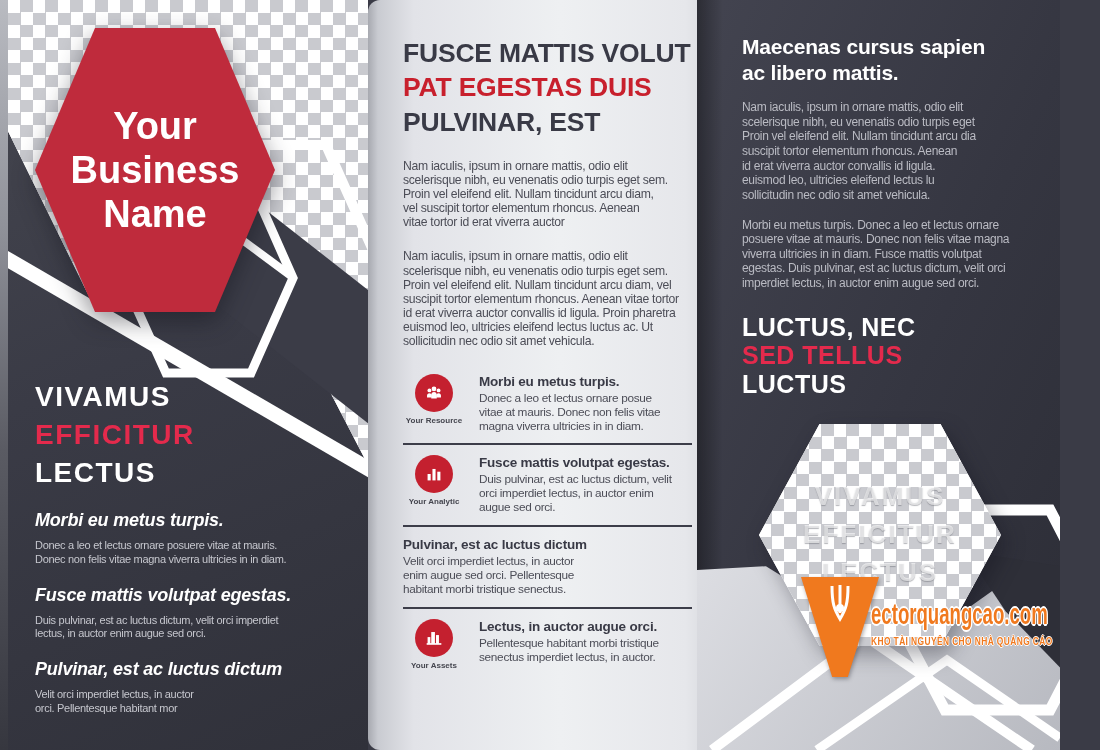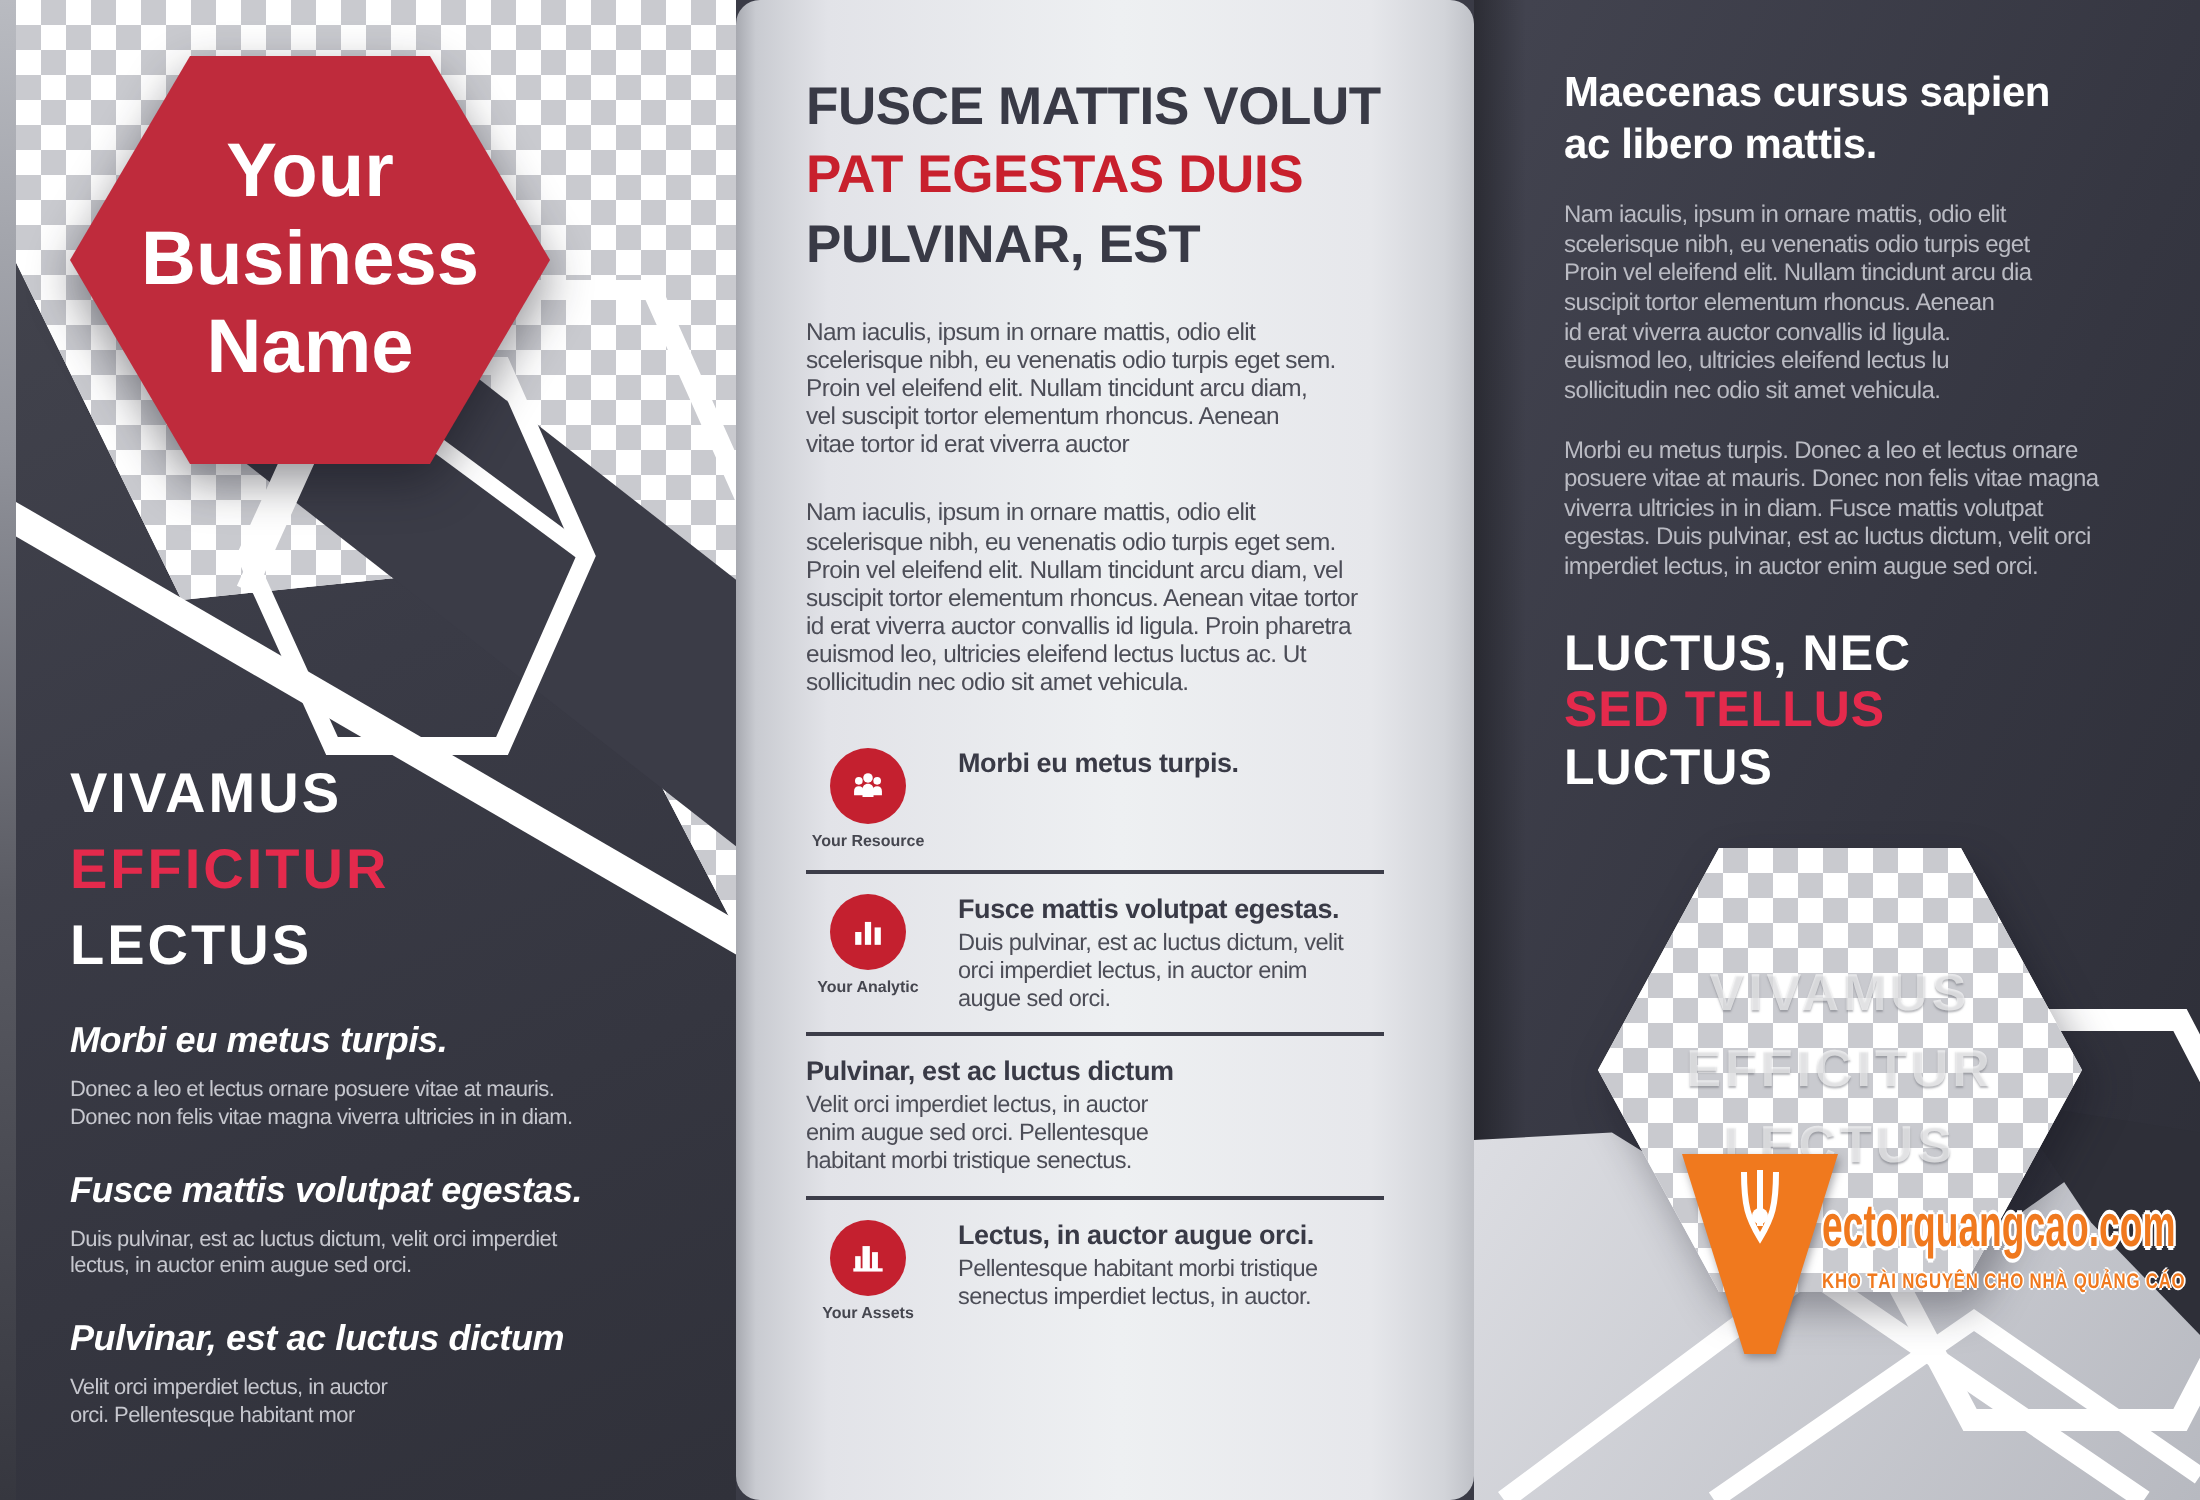--- a/index.html
+++ b/index.html
@@ -7,35 +7,35 @@
   .page { position:relative; width:1100px; height:750px; overflow:hidden; background:#3a3b46; }
 
   
   .spine { position:absolute; left:0; top:0; width:8px; height:100%; z-index:6;
            background:linear-gradient(180deg,#b9bbc1 0%,#90929a 30%,#5a5b63 60%,#36373f 100%); }
 
   .panel { position:absolute; top:0; height:750px; overflow:hidden; }
   .panel.left   { left:8px;   width:360px; background:linear-gradient(155deg,#45464f 0%,#3a3b46 45%,#30313a 100%); }
   .panel.middle { left:368px; width:369px;
                   background:linear-gradient(90deg,#a7a9b0 0px,#c9cbd1 10px,#e2e3e8 46px,#eef0f2 52%,#e6e7eb 86%,#d2d4d9 96%,#bfc1c7 100%);border-radius:12px; }
-  .panel.right  { left:737px; width:363px; background:linear-gradient(115deg,#434450 0%,#353641 55%,#2c2d36 100%); }
+  .panel.right  { left:697px; width:363px; background:linear-gradient(115deg,#434450 0%,#353641 55%,#2c2d36 100%); }
   .panel.right::before { content:""; position:absolute; inset:0; z-index:1;
                   background:linear-gradient(90deg,rgba(0,0,0,.35),rgba(0,0,0,0) 26px); }
 
   .checker { background-color:#fff;
              background-image:repeating-conic-gradient(var(--checker-gray,#c9cacf) 0% 25%, #ffffff 0% 50%);
              background-size:25px 25px; }
 
   
   .left-checker { position:absolute; inset:0; z-index:0;
                   clip-path:polygon(0 0,100% 0,100% 62%,73.5% 37.5%,23% 40%,0 17.5%); }
   .dark-band { position:absolute; left:140px; top:118px; width:440px; height:105px;
                background:#3b3c47; transform:rotate(38deg); transform-origin:left top; z-index:1; }
   .left-lineart { position:absolute; left:0; top:0; z-index:2; pointer-events:none; }
-  .red-hex-wrap { position:absolute; left:27px; top:28px; width:240px; height:204px; z-index:3;
+  .red-hex-wrap { position:absolute; left:27px; top:28px; width:240px; height:284px; z-index:3;
                   filter:drop-shadow(0 9px 12px rgba(15,15,25,.45)); }
   .red-hex { width:100%; height:100%; background:var(--red-hexagon,#bf2b3c);
              clip-path:polygon(0 50%,25% 0,75% 0,100% 50%,75% 100%,25% 100%);
              display:flex; align-items:center; justify-content:center; text-align:center; }
   .red-hex .biz { color:#fff; font-weight:bold; font-size:38px; line-height:1.16; }
 
   .left-content { position:absolute; left:27px; top:378px; width:312px; z-index:4; }
   .left-title { font-size:28px; font-weight:800; letter-spacing:1.5px; line-height:1.36; color:#fff; }
   .left-title .red, .right-big .red, .mid-title .red { color:var(--bright-red,#e42a4c); }
   .mid-title .red { color:var(--dark-red,#c8202d); }
@@ -180,20 +180,23 @@
                   <circle cx="12" cy="7.6" r="2.6"></circle>
                 <path d="M7 12.2c1.6 0 2.6 1.1 2.6 2.6V17H4.4v-2.2c0-1.5 1-2.6 2.6-2.6z"></path>
                 <path d="M17 12.2c1.6 0 2.6 1.1 2.6 2.6V17h-5.2v-2.2c0-1.5 1-2.6 2.6-2.6z"></path>
                 <path d="M12 10.8c1.8 0 3 1.3 3 3V18H9v-4.2c0-1.7 1.2-3 3-3z"></path>
               </svg>
             </div>
             <div class="f-label">Your Resource</div>
           </div>
           <div class="f-body">
             <h4>Morbi eu metus turpis.</h4>
+            <p>Donec a leo et lectus ornare posue
+vitae at mauris. Donec non felis vitae
+magna viverra ultricies in in diam.</p>
           </div>
         </div>
 
         <div class="f-divider"></div>
 
         <div class="feature">
           <div class="f-icon-col">
             <div class="f-circle">
               <svg width="22" height="22" viewBox="0 0 24 24" fill="#ffffff">
                 <rect x="5" y="12" width="3.4" height="7"></rect>

